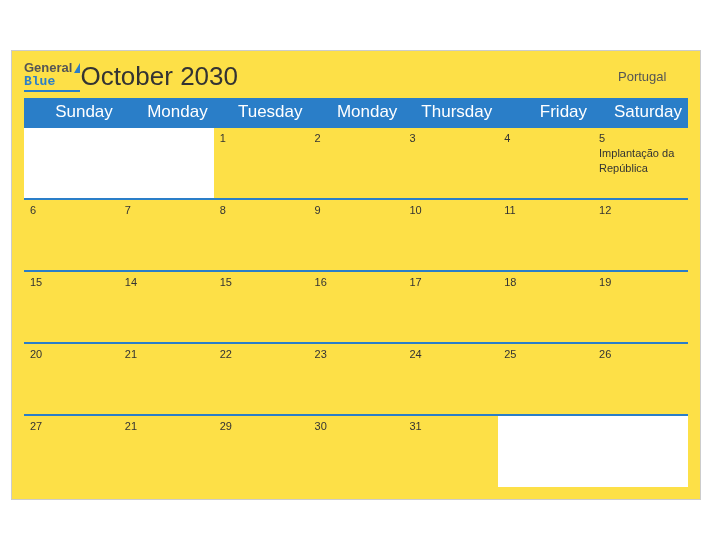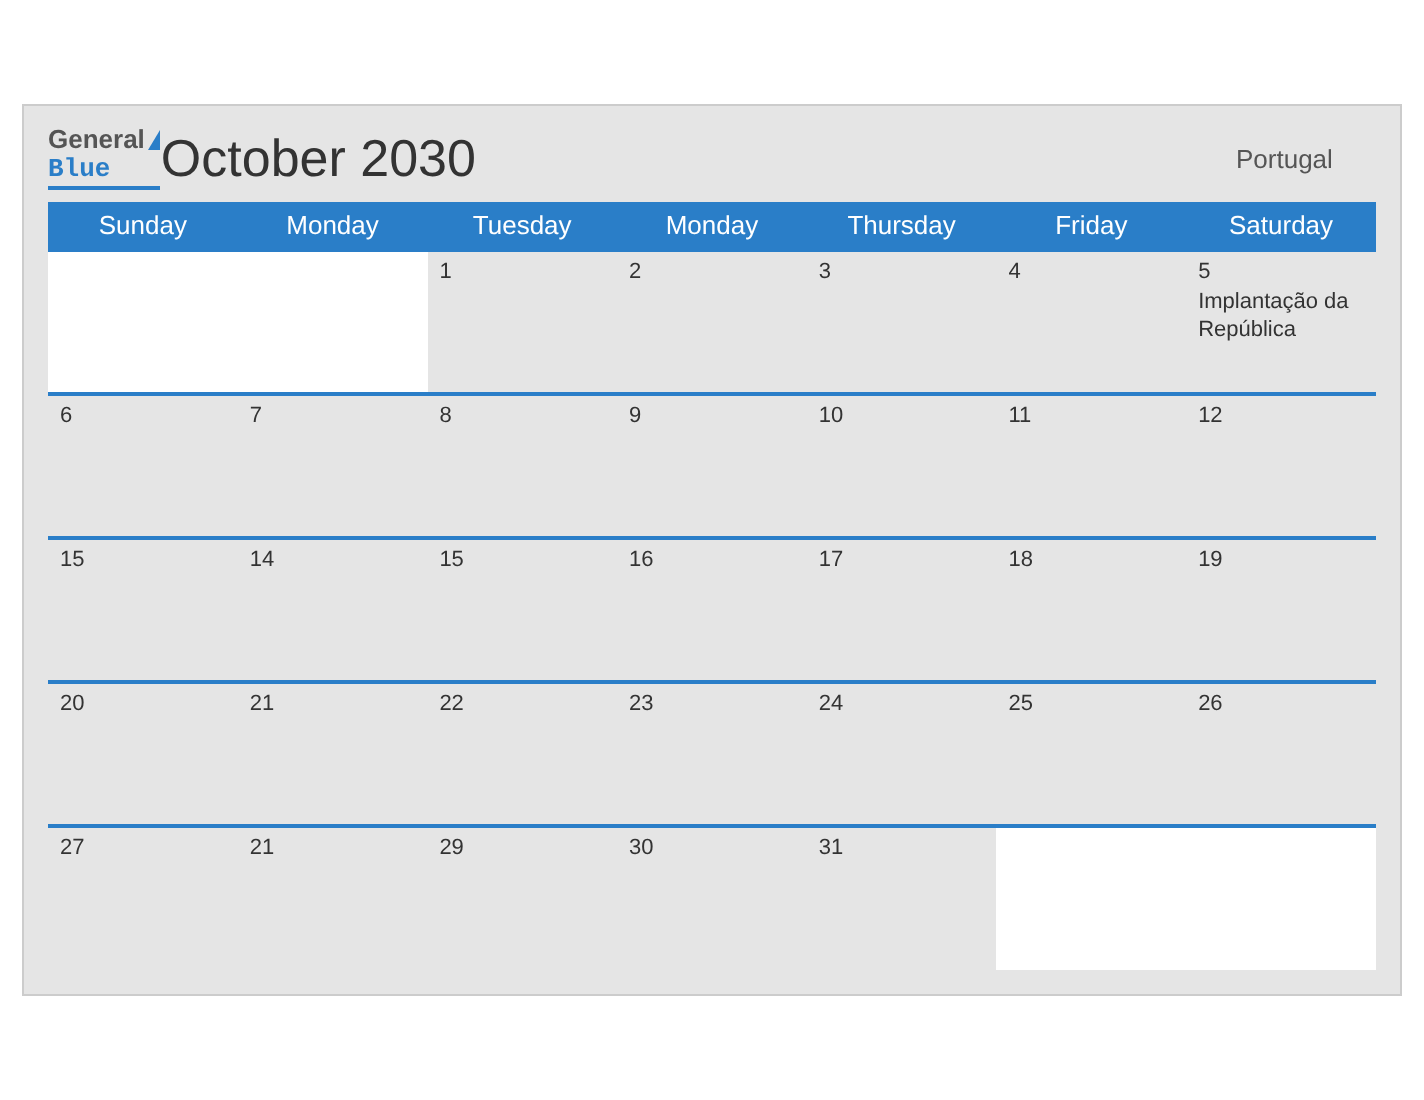--- a/index.html
+++ b/index.html
@@ -7,21 +7,21 @@
       font-family: Arial, sans-serif;
       background: #fff;
       width: 712px;
       height: 550px;
       display: flex;
       align-items: center;
       justify-content: center;
     }
     .calendar {
       width: 690px;
-      background: #e5e5e5;
+      background: #fde047;
       border: 1px solid #ccc;
       padding: 10px 12px 12px;
     }
     .cal-header {
       display: flex;
       align-items: center;
       justify-content: space-between;
       margin-bottom: 6px;
     }
     .logo {
@@ -66,23 +66,23 @@
       color: #555;
       min-width: 70px;
     }
     .cal-grid {
       width: 100%;
       border-collapse: collapse;
     }
     .cal-grid th {
       background: #2a7ec8;
       color: #fff;
-      font-size: 13px;
+      font-size: 17px;
       font-weight: normal;
-      text-align: center;
+      text-align: right;
       padding: 4px 6px;
       border: none;
     }
     .cal-grid td {
       border-top: 2px solid #2a7ec8;
       vertical-align: top;
       padding: 4px 6px;
       height: 72px;
       width: calc(100% / 7);
       font-size: 11px;

